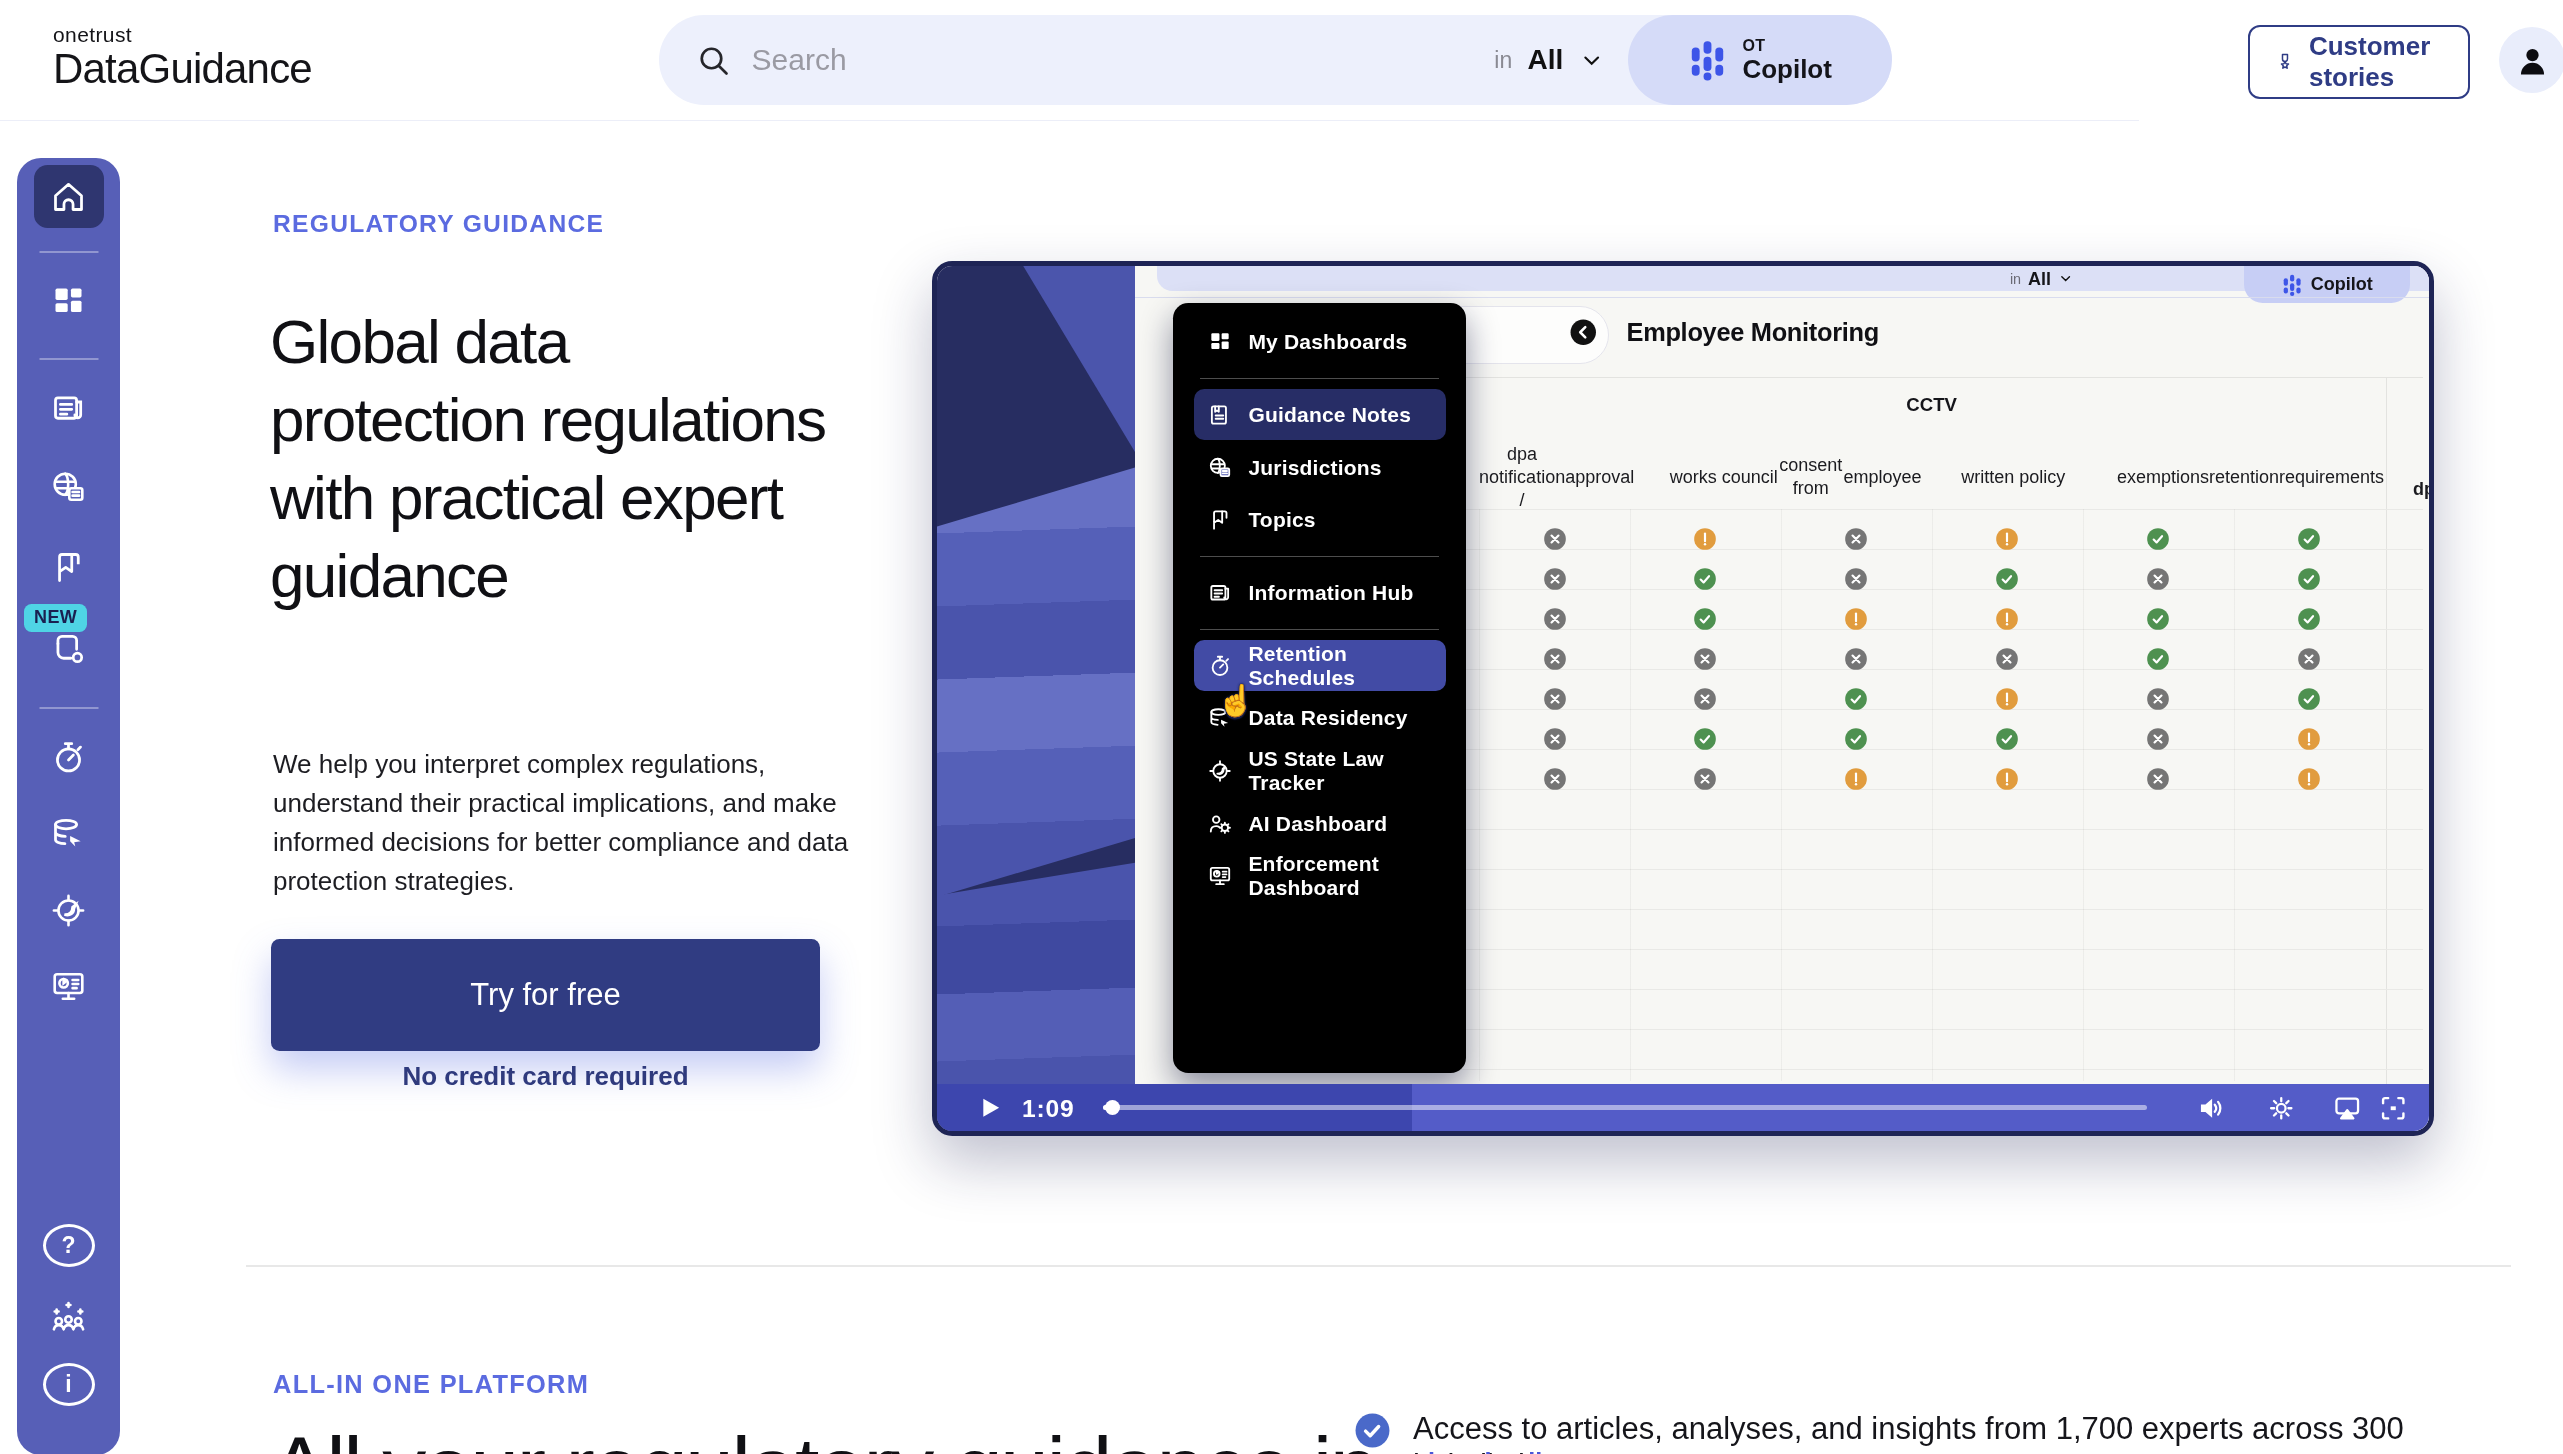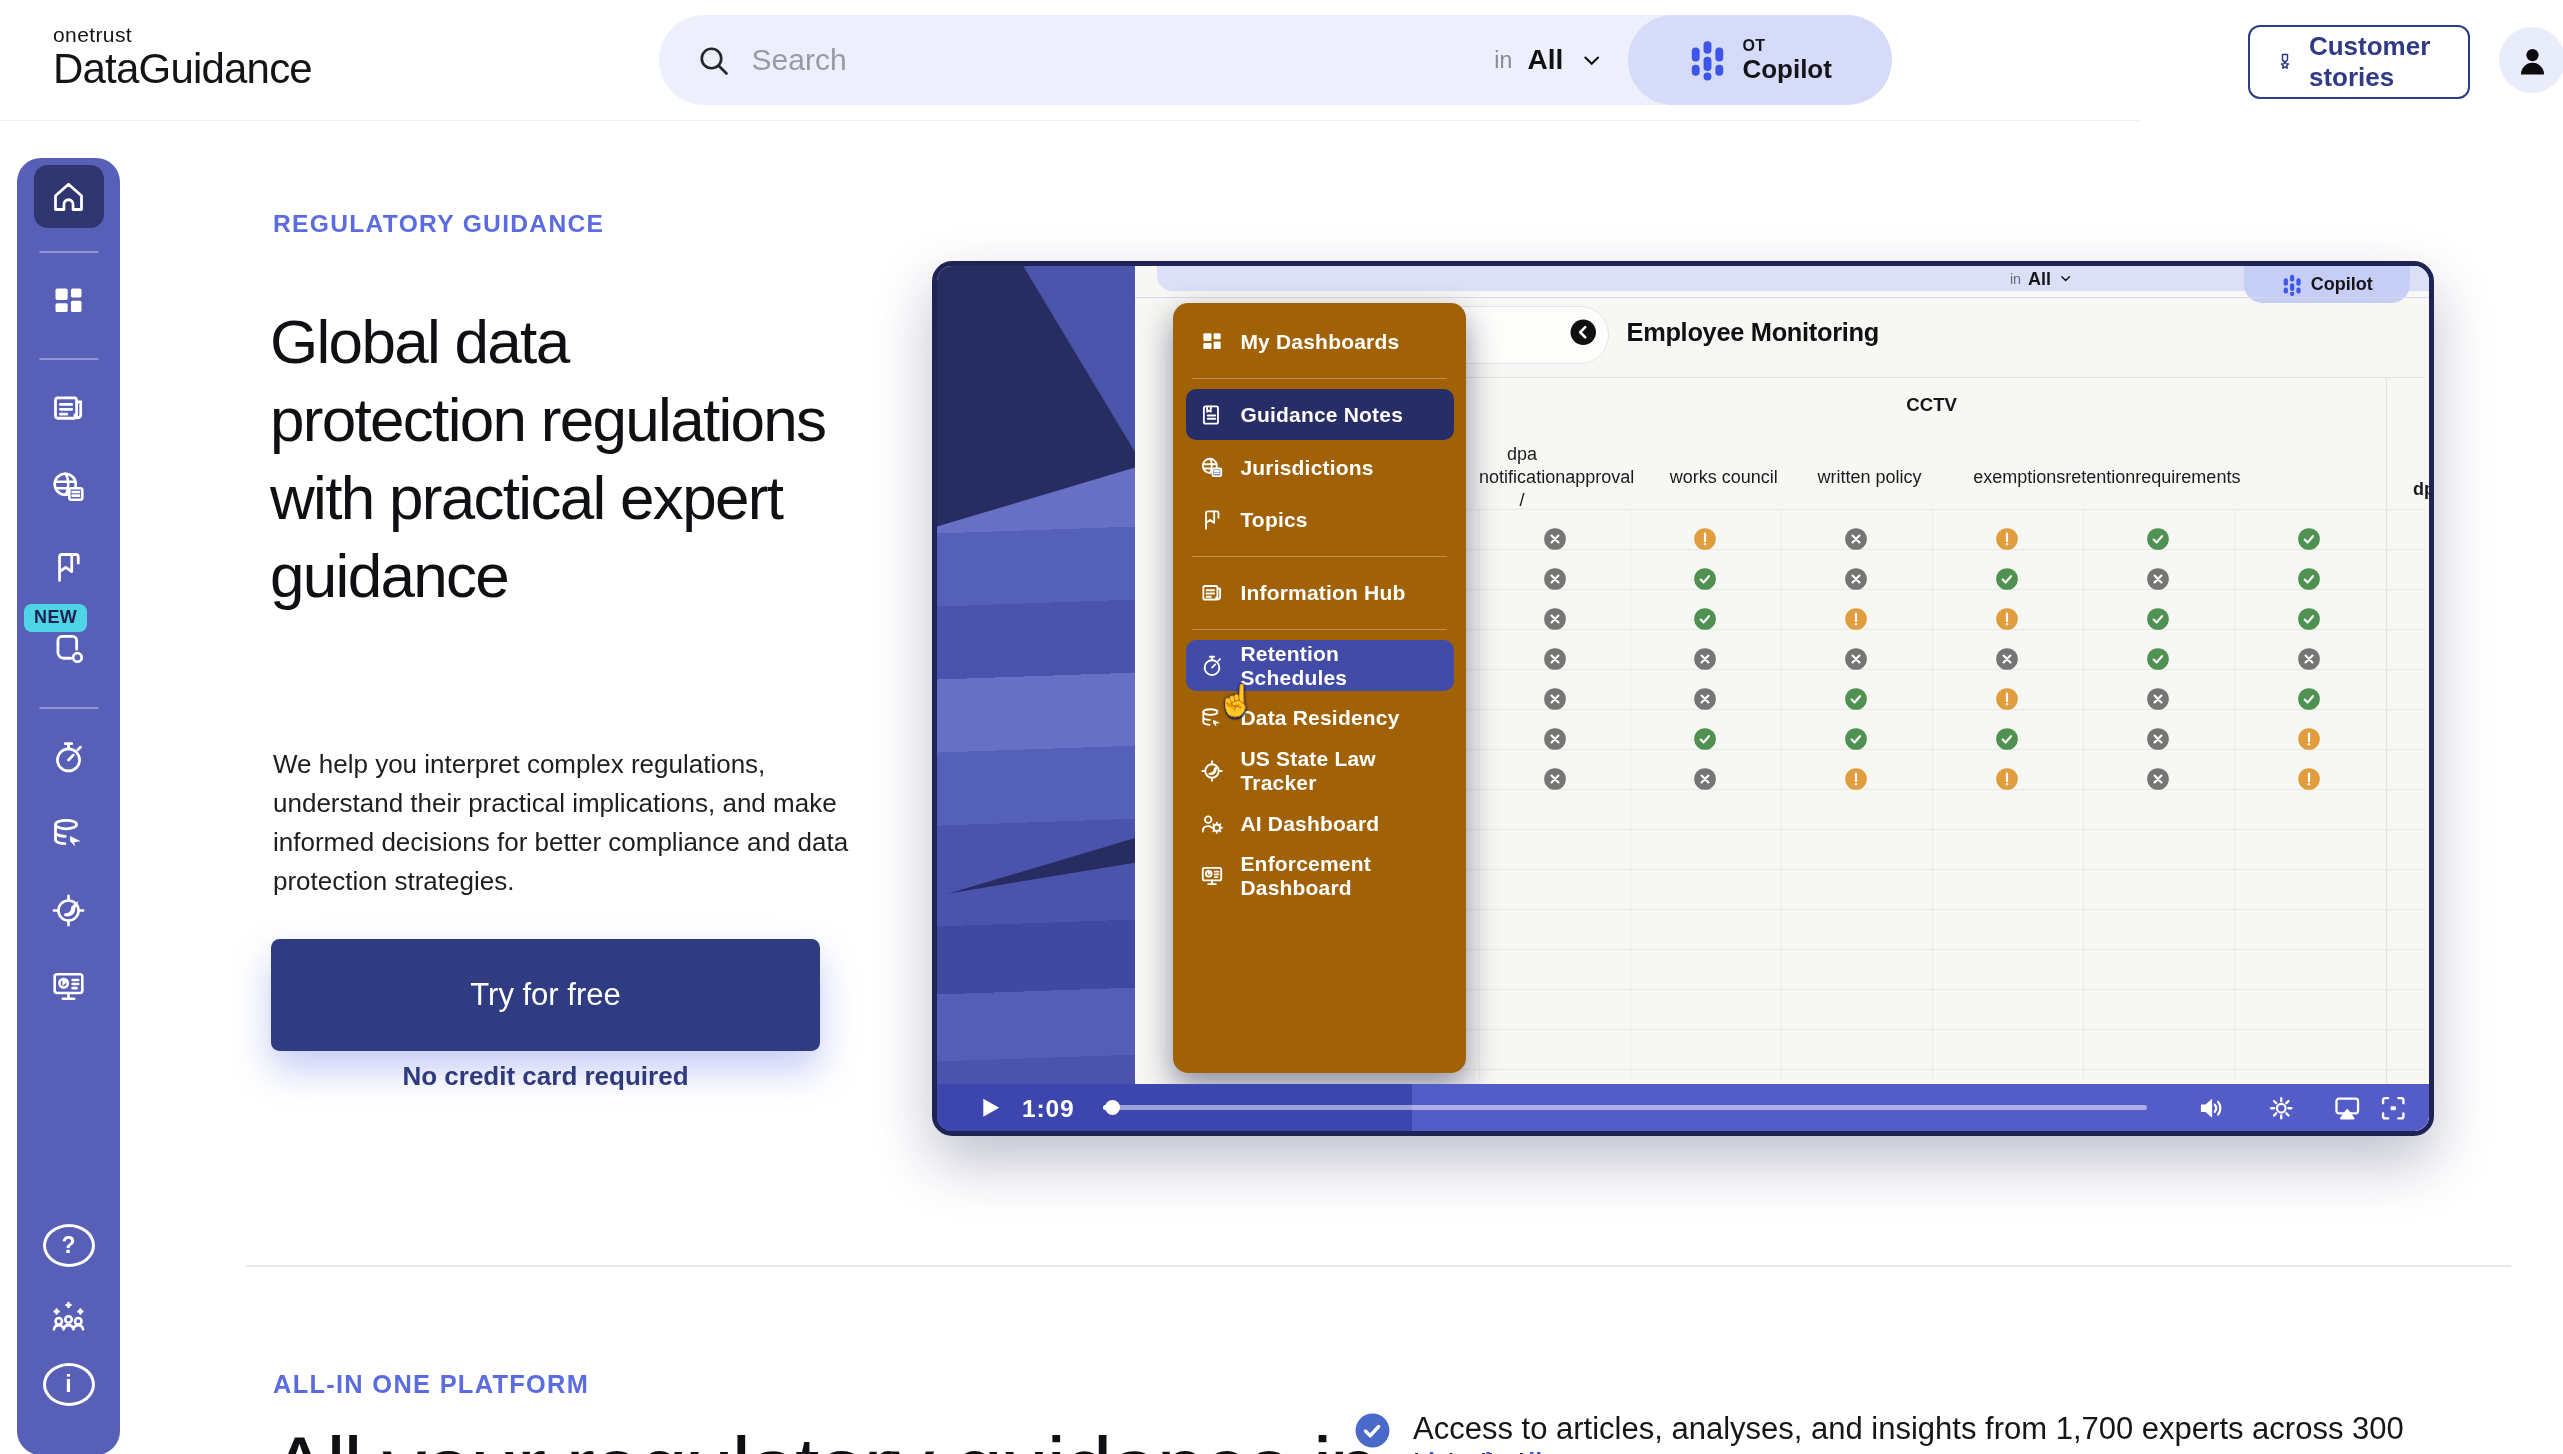--- a/index.html
+++ b/index.html
@@ -120,22 +120,22 @@
      display:block;z-index:5;}
   .controls .play{position:absolute;left:41px;top:11px;width:25.4px;height:25.4px;cursor:pointer;}
   .controls .time{position:absolute;left:85px;top:11px;font-size:24.6px;font-weight:600;color:#fff;letter-spacing:0.8px;}
   .bar-rest{position:absolute;left:166px;top:21px;width:1044px;height:5.1px;background:rgba(255,255,255,.5);
             border-radius:3.4px;cursor:pointer;}
   .bar-played{position:absolute;left:166px;top:21px;width:8.5px;height:5.1px;background:#fff;border-radius:3.4px;}
   .bar-knob{position:absolute;left:168px;top:16px;width:15.3px;height:15.3px;border-radius:50%;background:#fff;cursor:grab;}
   .cicon{position:absolute;top:8.5px;width:30.5px;height:30.5px;color:#fff;cursor:pointer;}
 
   
-  .panel{position:absolute;left:236px;top:37px;width:293px;height:770px;background:#a16207;
-         border-radius:15.3px;box-shadow:0 13.6px 32px rgba(12,16,55,.45);padding:12px 4px;box-sizing:border-box;z-index:4;}
+  .panel{position:absolute;left:236px;top:37px;width:293px;height:770px;background:#000000;
+         border-radius:15.3px;box-shadow:0 13.6px 32px rgba(12,16,55,.45);padding:12px 12px;box-sizing:border-box;z-index:4;}
   .p-item{height:51px;margin:1.7px 8.5px;display:flex;align-items:center;gap:15.3px;padding:0 13.6px;
           border-radius:10.2px;color:#fff;cursor:pointer;}
   .p-item .lbl{font-size:21px;font-weight:600;letter-spacing:0.2px;}
   .p-item svg{width:26px;height:26px;flex:0 0 auto;}
   .p-item.active{background:#272D66;}
   .p-item.hover{background:#424BA5;}
   .p-div{height:1.3px;background:rgba(255,255,255,.3);margin:10.2px 15.3px;}
   .cursor-hand{position:absolute;left:44px;top:380px;font-size:30.5px;color:#fff;z-index:6;
     text-shadow:0 0 2.5px #1A2050,0 0 2.5px #1A2050,0 1.7px 1.7px #1A2050;}
 
@@ -353,20 +353,24 @@
       <div class="group-lbl">CCTV</div>
       <div class="cols" id="col-headers">
           <div class="c">
             <span>dpa notification /</span>
             <span>approval</span>
           </div>
           <div class="c">
             <span>works council</span>
           </div>
           <div class="c">
+            <span>consent from</span>
+            <span>employee</span>
+          </div>
+          <div class="c">
             <span>written policy</span>
           </div>
           <div class="c">
             <span>exemptions</span>
           </div>
           <div class="c">
             <span>retention</span>
             <span>requirements</span>
           </div>
         </div>

